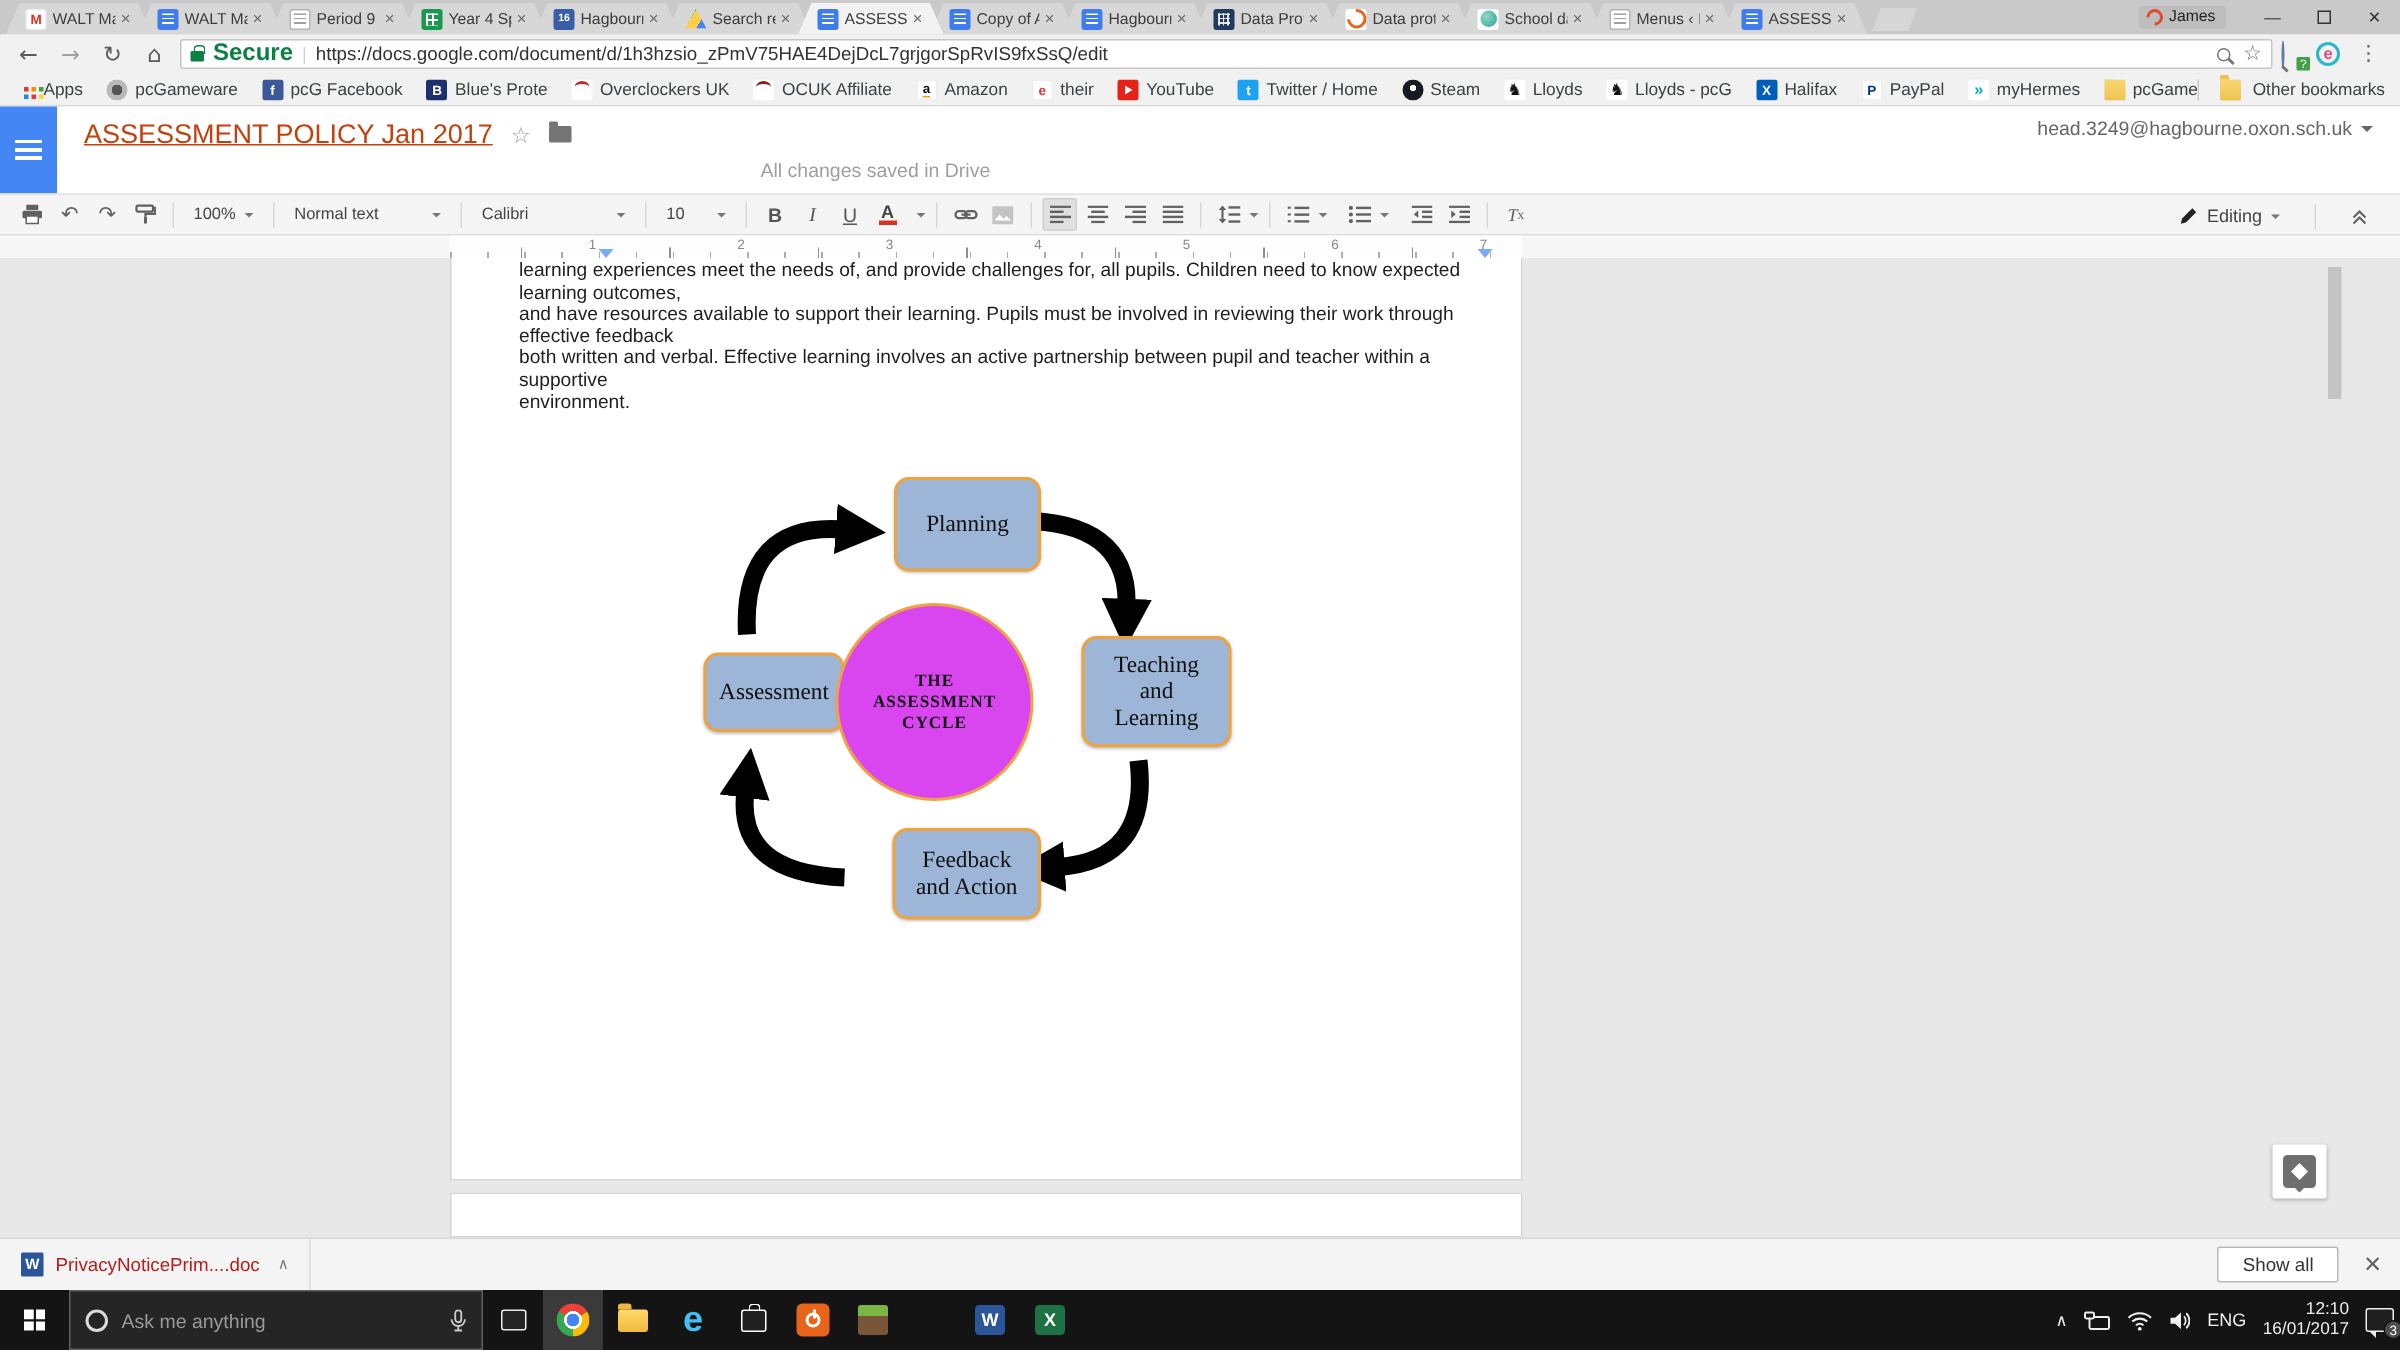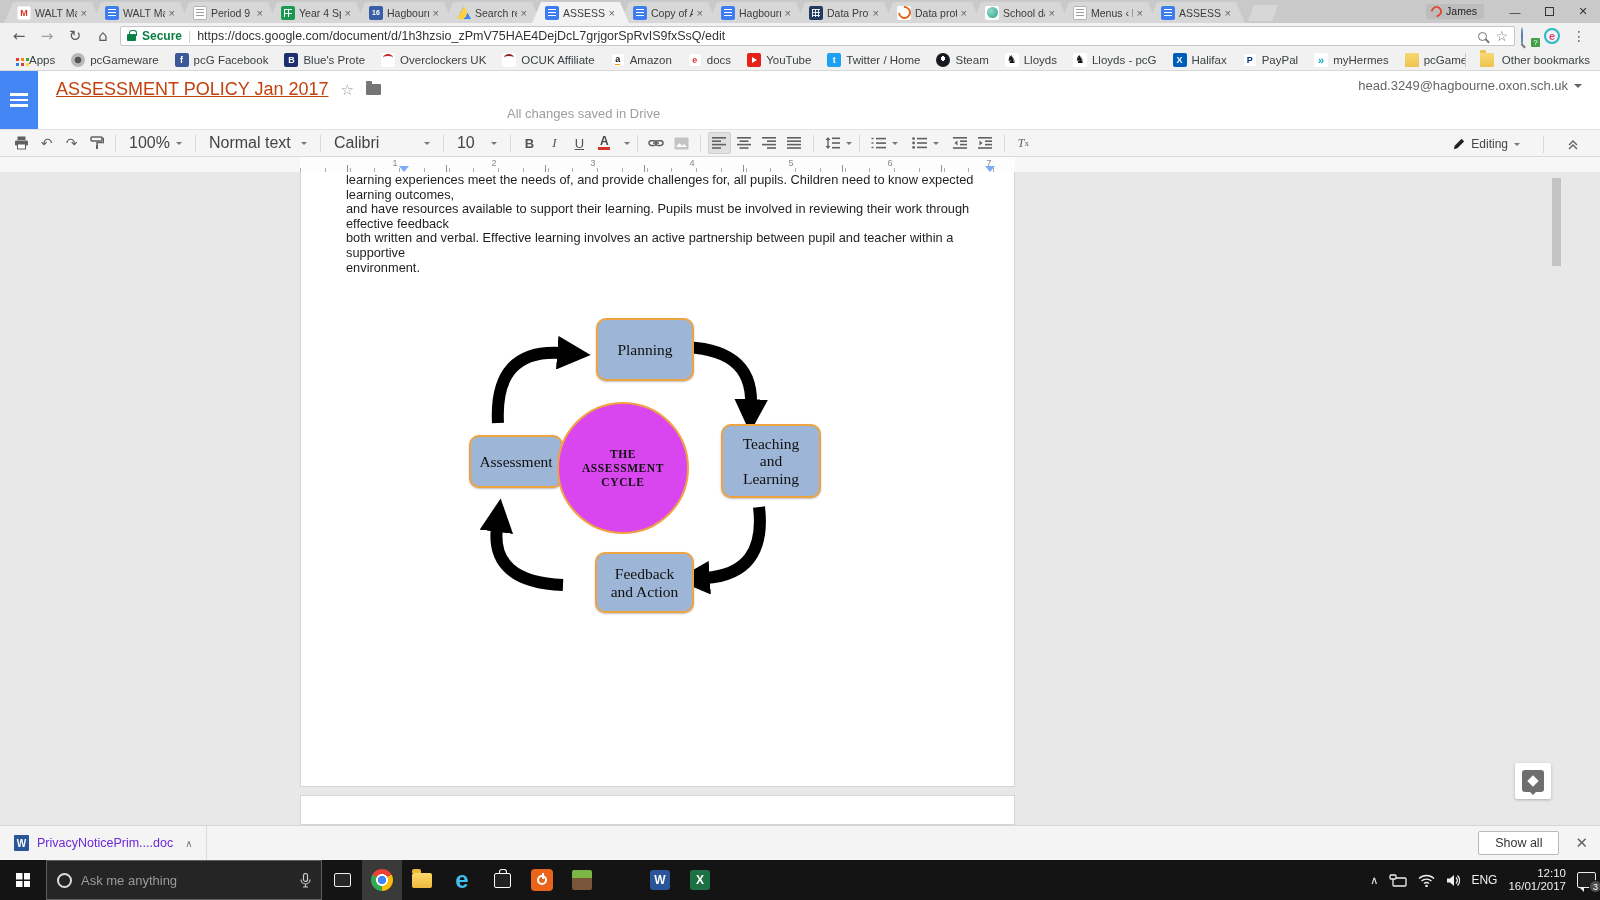--- a/index.html
+++ b/index.html
@@ -23,21 +23,21 @@
   .winbtn { width:34px; height:23px; display:flex; align-items:center; justify-content:center; color:#333; font-size:11px; }
   .winbtn .box { width:9px; height:9px; border:1px solid #333; }
 
   
   .addressbar { position:absolute; left:0; top:23px; width:1600px; height:26px; background:#f1f1f1; display:flex; align-items:center; padding:0 8px; gap:6px; }
   .nav-ic { width:22px; text-align:center; font-size:15px; color:#5a5a5a; font-family:"DejaVu Sans", sans-serif; }
   .nav-ic.dim { color:#a0a0a0; }
   .omnibox { flex:1; height:20px; background:#fff; border:1px solid #c6c6c6; border-radius:2px; display:flex; align-items:center; padding:0 6px; gap:6px; }
   .lock { width:9px; height:7px; background:#0b8043; border-radius:1px; position:relative; margin-top:3px; flex:none; }
   .lock::before { content:""; position:absolute; top:-4px; left:1.5px; width:6px; height:5px; border:1.5px solid #0b8043; border-bottom:none; border-radius:3px 3px 0 0; }
-  .secure-label { color:#0b8043; font-size:12px; font-weight:bold; }
+  .secure-label { color:#0b8043; font-size:16px; font-weight:bold; }
   .omni-sep { color:#d0d0d0; font-size:12px; }
   .url-text { color:#333; font-size:12.5px; white-space:nowrap; overflow:hidden; flex:1; }
   .omni-right { display:flex; align-items:center; gap:8px; }
   .mag { width:9px; height:9px; border:1.5px solid #757575; border-radius:50%; position:relative; }
   .mag::after { content:""; position:absolute; width:5px; height:1.5px; background:#757575; transform:rotate(45deg); right:-4px; bottom:-2px; }
   .star-ic { color:#757575; font-size:14px; font-family:"DejaVu Sans", sans-serif; }
   .ext1 { position:relative; width:17px; height:17px; }
   .ext1 .mag { border-color:#5b7fa6; width:11px; height:11px; }
   .ext1 .badge { position:absolute; right:-2px; bottom:-2px; background:#43a047; color:#fff; font-size:8px; width:9px; height:9px; border-radius:1px; display:flex; align-items:center; justify-content:center; }
   .ext2 { width:16px; height:16px; border-radius:50%; border:2px solid #27b9c9; color:#e0457b; font-weight:bold; font-size:11px; display:flex; align-items:center; justify-content:center; }
@@ -107,21 +107,21 @@
 
   
   .docs-toolbar { position:absolute; left:0; top:129px; width:1600px; height:28px; background:#f5f5f5; border-top:1px solid #e2e2e2; border-bottom:1px solid #dadada; display:flex; align-items:center; padding:0 10px; }
   .tb-group { display:flex; align-items:center; gap:2px; }
   .tb-sep { width:1px; height:17px; background:#d8d8d8; margin:0 7px; }
   .tb-btn { height:22px; min-width:23px; display:flex; align-items:center; justify-content:center; border-radius:2px; color:#616161; }
   .tb-btn.pressed { background:#e0e0e0; border:1px solid #cfcfcf; }
   .tb-btn svg { display:block; }
   .tb-glyph { font-family:"DejaVu Sans",sans-serif; font-size:14px; color:#616161; }
   .tb-select { display:flex; align-items:center; gap:6px; padding:0 6px; height:22px; border-radius:2px; }
-  .tb-select .lbl { font-size:16px; color:#444; }
+  .tb-select .lbl { font-size:11px; color:#444; }
   .tb-caret { width:0; height:0; border-left:3.5px solid transparent; border-right:3.5px solid transparent; border-top:3.5px solid #777; }
   .fmt-b { font-weight:bold; font-size:13px; color:#555; }
   .fmt-i { font-style:italic; font-family:"Liberation Serif",serif; font-size:13px; color:#555; }
   .fmt-u { text-decoration:underline; font-size:13px; color:#555; }
   .fmt-a { font-size:12px; color:#444; font-weight:bold; line-height:10px; display:flex; flex-direction:column; align-items:center; }
   .fmt-a .bar { width:12px; height:3px; background:#d93025; margin-top:1px; }
   .tb-right { position:absolute; right:16px; top:0; height:28px; display:flex; align-items:center; gap:10px; }
   .pencil { width:12px; height:12px; }
   .mode-lbl { font-size:12px; color:#444; }
   .tx { font-size:12px; color:#616161; font-style:italic; font-family:"Liberation Serif",serif; }
@@ -158,21 +158,21 @@
   .scroll-thumb { position:absolute; left:1px; top:6px; width:9px; height:88px; background:#c4c4c4; }
   .explore-btn { position:absolute; left:1515px; top:591px; width:36px; height:36px; background:#fff; border-radius:2px; box-shadow:0 1px 3px rgba(0,0,0,.25); display:flex; align-items:center; justify-content:center; }
   .explore-ic { width:22px; height:22px; background:#6e6e6e; border-radius:3px; position:relative; display:flex; align-items:center; justify-content:center; }
   .explore-ic::after { content:""; position:absolute; bottom:-3px; left:8px; border-left:3px solid transparent; border-right:3px solid transparent; border-top:3px solid #6e6e6e; }
   .explore-star { width:8px; height:8px; background:#fff; transform:rotate(45deg); }
 
   
   .downloadbar { position:absolute; left:0; top:825px; width:1600px; height:35px; background:#f4f4f4; border-top:1px solid #d6d6d6; display:flex; align-items:center; }
   .dl-item { display:flex; align-items:center; gap:8px; padding:0 14px; height:100%; }
   .word-ic { width:15px; height:16px; background:#2a5699; border-radius:1px; color:#fff; font-size:10px; font-weight:bold; display:flex; align-items:center; justify-content:center; }
-  .dl-name { font-size:12.5px; color:#6d28d9; }
+  .dl-name { font-size:12.5px; color:#b91c1c; }
   .dl-caret { font-family:"DejaVu Sans",sans-serif; font-size:10px; color:#777; margin-left:4px; }
   .dl-divider { width:1px; height:100%; background:#dcdcdc; }
   .dl-right { position:absolute; right:12px; top:0; height:100%; display:flex; align-items:center; gap:16px; }
   .btn-showall { height:24px; padding:0 16px; background:#fff; border:1px solid #b9b9b9; border-radius:2px; font-size:12.5px; color:#333; display:flex; align-items:center; }
   .dl-close { font-size:15px; color:#5f6368; }
 
   
   .taskbar { position:absolute; left:0; top:860px; width:1600px; height:40px; background:#141414; display:flex; align-items:stretch; }
   .tb-start { width:46px; display:flex; align-items:center; justify-content:center; }
   .win-logo { width:14px; height:14px; background:
@@ -370,21 +370,21 @@
           <span class="bm-label">OCUK Affiliate</span>
         </div>
 
         <div class="bm">
           <span class="fav i-amazon"></span>
           <span class="bm-label">Amazon</span>
         </div>
 
         <div class="bm">
           <span class="fav i-ebay"></span>
-          <span class="bm-label">docs</span>
+          <span class="bm-label">their</span>
         </div>
 
         <div class="bm">
           <span class="fav i-youtube"></span>
           <span class="bm-label">YouTube</span>
         </div>
 
         <div class="bm">
           <span class="fav i-twitter"></span>
           <span class="bm-label">Twitter / Home</span>

